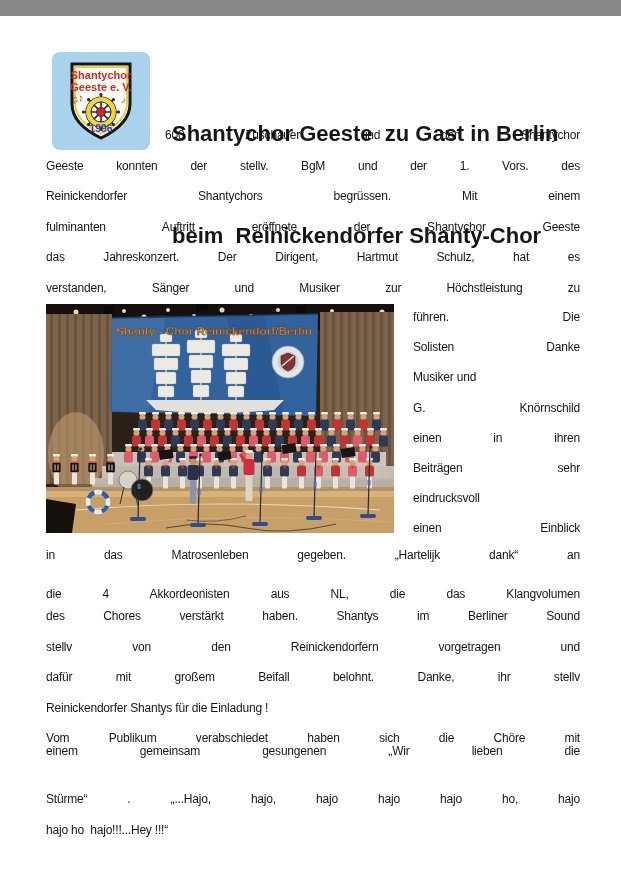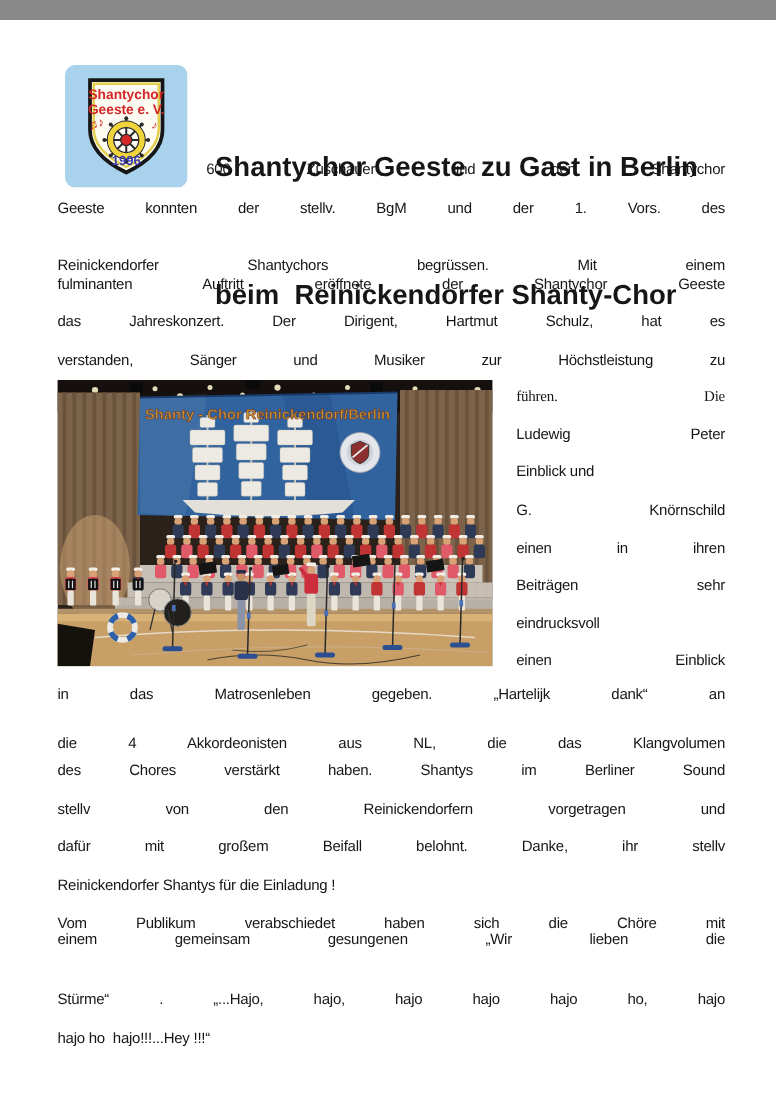--- a/index.html
+++ b/index.html
@@ -373,27 +373,27 @@
             <rect x="321.5" y="176" width="3" height="5" fill="#4a6fb5"></rect>
             <circle cx="324.5" cy="143" r="1.4" fill="#222"></circle>
           </g>
       </g>
     </svg>
   </div>
 
   <div id="article">
       <div class="tline col-first al-justify" style="top: 104px;"><span>600 Zuschauer und den Shantychor</span></div>
       <div class="tline col-full al-justify" style="top: 135px;"><span>Geeste konnten der stellv. BgM und der 1. Vors. des</span></div>
-      <div class="tline col-full al-justify" style="top: 181px;"><span>Reinickendorfer Shantychors begrüssen. Mit einem</span></div>
+      <div class="tline col-full al-justify" style="top: 165px;"><span>Reinickendorfer Shantychors begrüssen. Mit einem</span></div>
       <div class="tline col-full al-justify" style="top: 196px;"><span>fulminanten Auftritt eröffnete der Shantychor Geeste</span></div>
       <div class="tline col-full al-justify" style="top: 226px;"><span>das Jahreskonzert. Der Dirigent, Hartmut Schulz, hat es</span></div>
       <div class="tline col-full al-justify" style="top: 257px;"><span>verstanden, Sänger und Musiker zur Höchstleistung zu</span></div>
-      <div class="tline col-right al-justify" style="top: 286px; font-family: Liberation Serif, serif;"><span>führen. Die</span></div>
-      <div class="tline col-right al-justify" style="top: 316px;"><span>Ludewig Peter</span></div>
-      <div class="tline col-right al-left" style="top: 346px;"><span>Einblick und</span></div>
+      <div class="tline col-right al-justify" style="top: 286px;"><span>führen. Die</span></div>
+      <div class="tline col-right al-justify" style="top: 316px;"><span>Solisten Danke</span></div>
+      <div class="tline col-right al-left" style="top: 346px;"><span>Musiker und</span></div>
       <div class="tline col-right al-justify" style="top: 377px;"><span>G. Knörnschild</span></div>
       <div class="tline col-right al-justify" style="top: 407px;"><span>einen in ihren</span></div>
       <div class="tline col-right al-justify" style="top: 437px;"><span>Beiträgen sehr</span></div>
       <div class="tline col-right al-right" style="top: 467px;"><span>eindrucksvoll</span></div>
       <div class="tline col-right al-justify" style="top: 497px;"><span>einen Einblick</span></div>
       <div class="tline col-full al-justify" style="top: 524px;"><span>in das Matrosenleben gegeben.  „</span><span class="b">Hartelijk dank“</span><span> an</span></div>
       <div class="tline col-full al-justify" style="top: 563px;"><span>die 4 Akkordeonisten aus NL, die das Klangvolumen</span></div>
       <div class="tline col-full al-justify" style="top: 585px;"><span>des Chores verstärkt haben. Shantys im Berliner Sound</span></div>
       <div class="tline col-full al-justify" style="top: 616px;"><span>stellv von den Reinickendorfern vorgetragen und</span></div>
       <div class="tline col-full al-justify" style="top: 646px;"><span>dafür mit großem Beifall belohnt.  </span><span class="b">Danke</span><span>, ihr  stellv</span></div>

